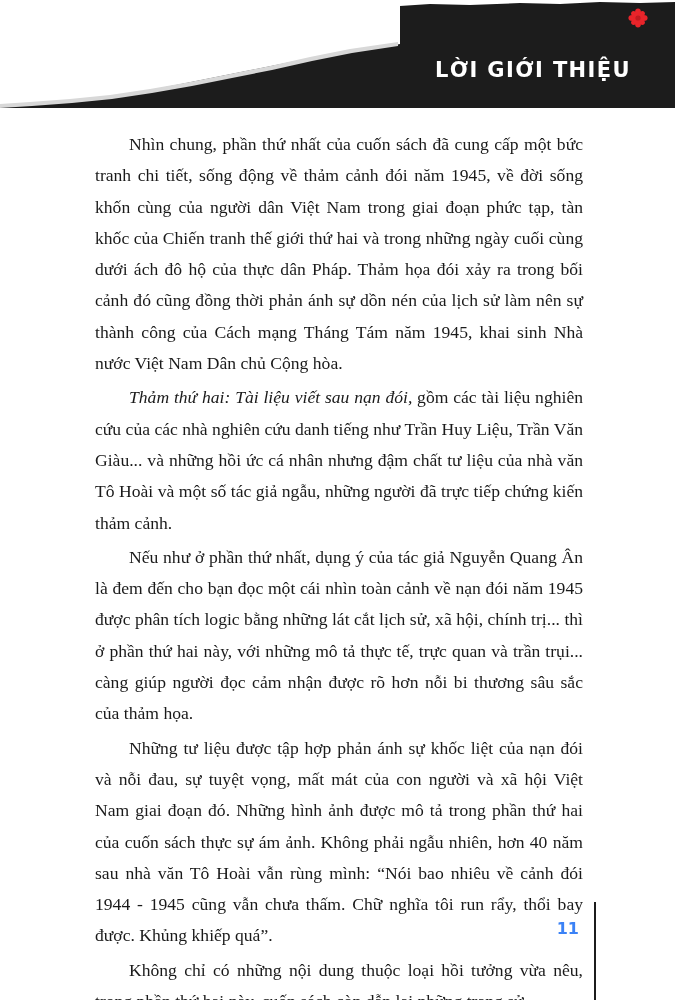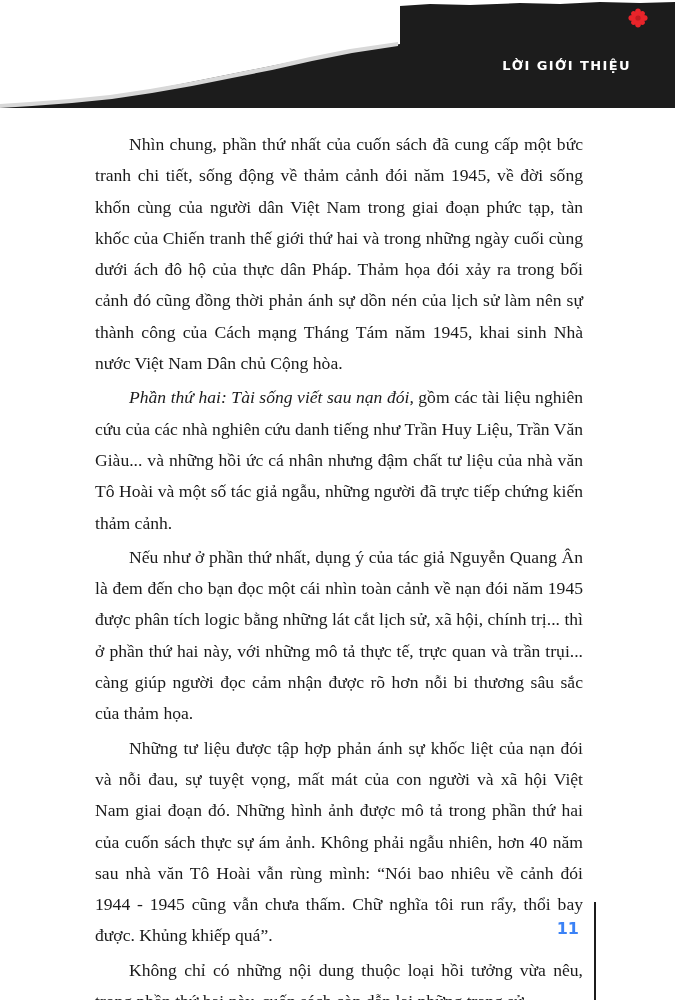--- a/index.html
+++ b/index.html
@@ -36,21 +36,21 @@
     width: 675px;
     height: 108px;
   }
 
   .header-title {
     position: absolute;
     right: 44px;
     top: 58px;
     font-family: "DejaVu Sans", sans-serif;
     font-weight: bold;
-    font-size: 13px;
+    font-size: 21px;
     letter-spacing: 1.4px;
     color: #ffffff;
     text-transform: uppercase;
     white-space: nowrap;
   }
 
   .flower-icon {
     position: absolute;
     right: 27px;
     top: 8px;
@@ -127,21 +127,21 @@
       <circle cx="10" cy="10" r="2.6" fill="#c21b20"></circle>
     </g>
   </svg>
 
   <div class="header-title">LỜI GIỚI THIỆU</div>
 </div>
 
 <div class="content">
   <p class="para">Nhìn chung, phần thứ nhất của cuốn sách đã cung cấp một bức tranh chi tiết, sống động về thảm cảnh đói năm 1945, về đời sống khốn cùng của người dân Việt Nam trong giai đoạn phức tạp, tàn khốc của Chiến tranh thế giới thứ hai và trong những ngày cuối cùng dưới ách đô hộ của thực dân Pháp. Thảm họa đói xảy ra trong bối cảnh đó cũng đồng thời phản ánh sự dồn nén của lịch sử làm nên sự thành công của Cách mạng Tháng Tám năm 1945, khai sinh Nhà nước Việt Nam Dân chủ Cộng hòa.</p>
   <p class="para">
-    <span class="em">Phần thứ hai: Tài sống viết sau nạn đói,</span><span> gồm các tài liệu nghiên cứu của các nhà nghiên cứu danh tiếng như Trần Huy Liệu, Trần Văn Giàu... và những hồi ức cá nhân nhưng đậm chất tư liệu của nhà văn Tô Hoài và một số tác giả ngẫu, những người đã trực tiếp chứng kiến thảm cảnh.</span>
+    <span class="em">Thảm thứ hai: Tài liệu viết sau nạn đói,</span><span> gồm các tài liệu nghiên cứu của các nhà nghiên cứu danh tiếng như Trần Huy Liệu, Trần Văn Giàu... và những hồi ức cá nhân nhưng đậm chất tư liệu của nhà văn Tô Hoài và một số tác giả ngẫu, những người đã trực tiếp chứng kiến thảm cảnh.</span>
   </p>
   <p class="para">Nếu như ở phần thứ nhất, dụng ý của tác giả Nguyễn Quang Ân là đem đến cho bạn đọc một cái nhìn toàn cảnh về nạn đói năm 1945 được phân tích logic bằng những lát cắt lịch sử, xã hội, chính trị... thì ở phần thứ hai này, với những mô tả thực tế, trực quan và trần trụi... càng giúp người đọc cảm nhận được rõ hơn nỗi bi thương sâu sắc của thảm họa.</p>
   <p class="para">Những tư liệu được tập hợp phản ánh sự khốc liệt của nạn đói và nỗi đau, sự tuyệt vọng, mất mát của con người và xã hội Việt Nam giai đoạn đó. Những hình ảnh được mô tả trong phần thứ hai của cuốn sách thực sự ám ảnh. Không phải ngẫu nhiên, hơn 40 năm sau nhà văn Tô Hoài vẫn rùng mình: “Nói bao nhiêu về cảnh đói 1944 - 1945 cũng vẫn chưa thấm. Chữ nghĩa tôi run rẩy, thổi bay được. Khủng khiếp quá”.</p>
   <p class="para">Không chỉ có những nội dung thuộc loại hồi tưởng vừa nêu, trong phần thứ hai này, cuốn sách còn dẫn lại những trang sử</p>
 </div>
 
 <div class="page-number">11</div>
 <div class="footer-rule"></div>
 
 </body></html>

